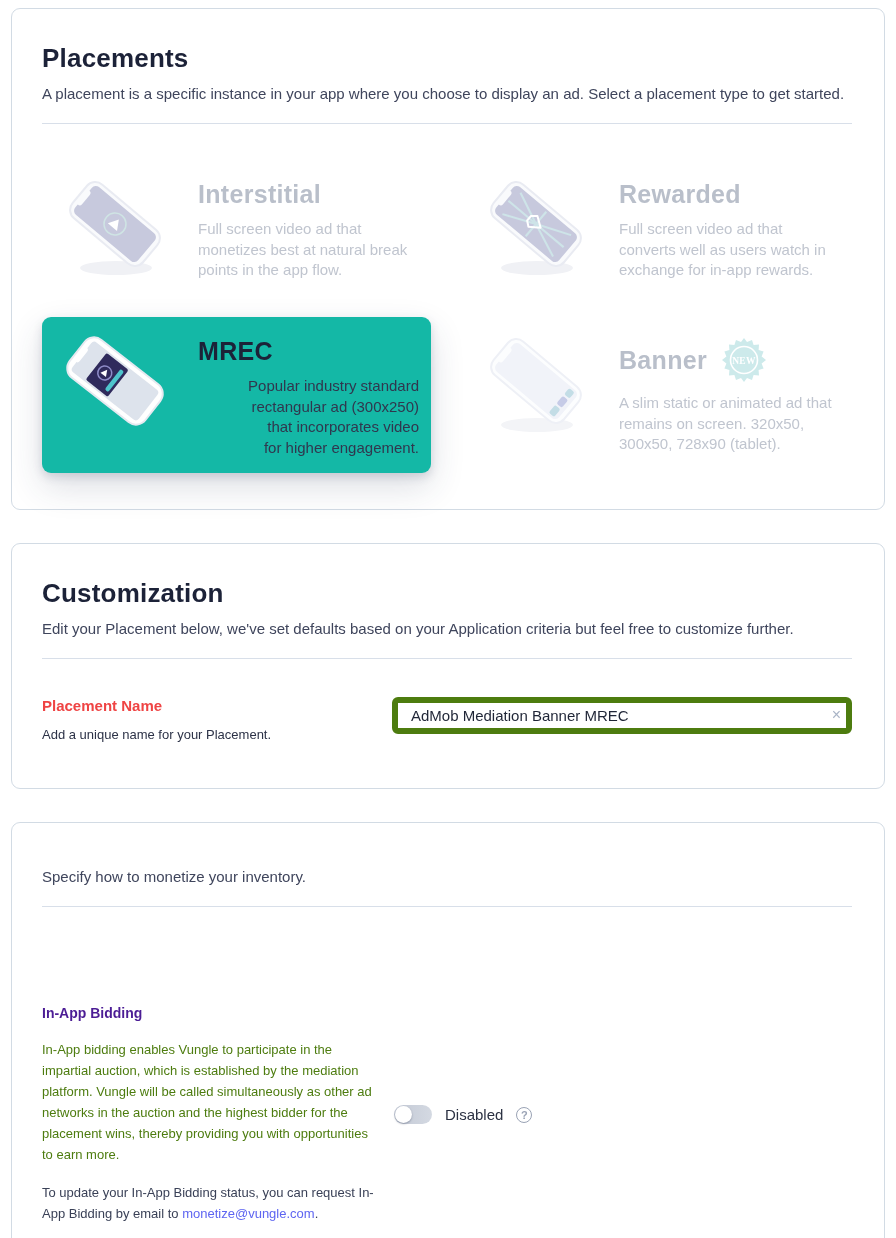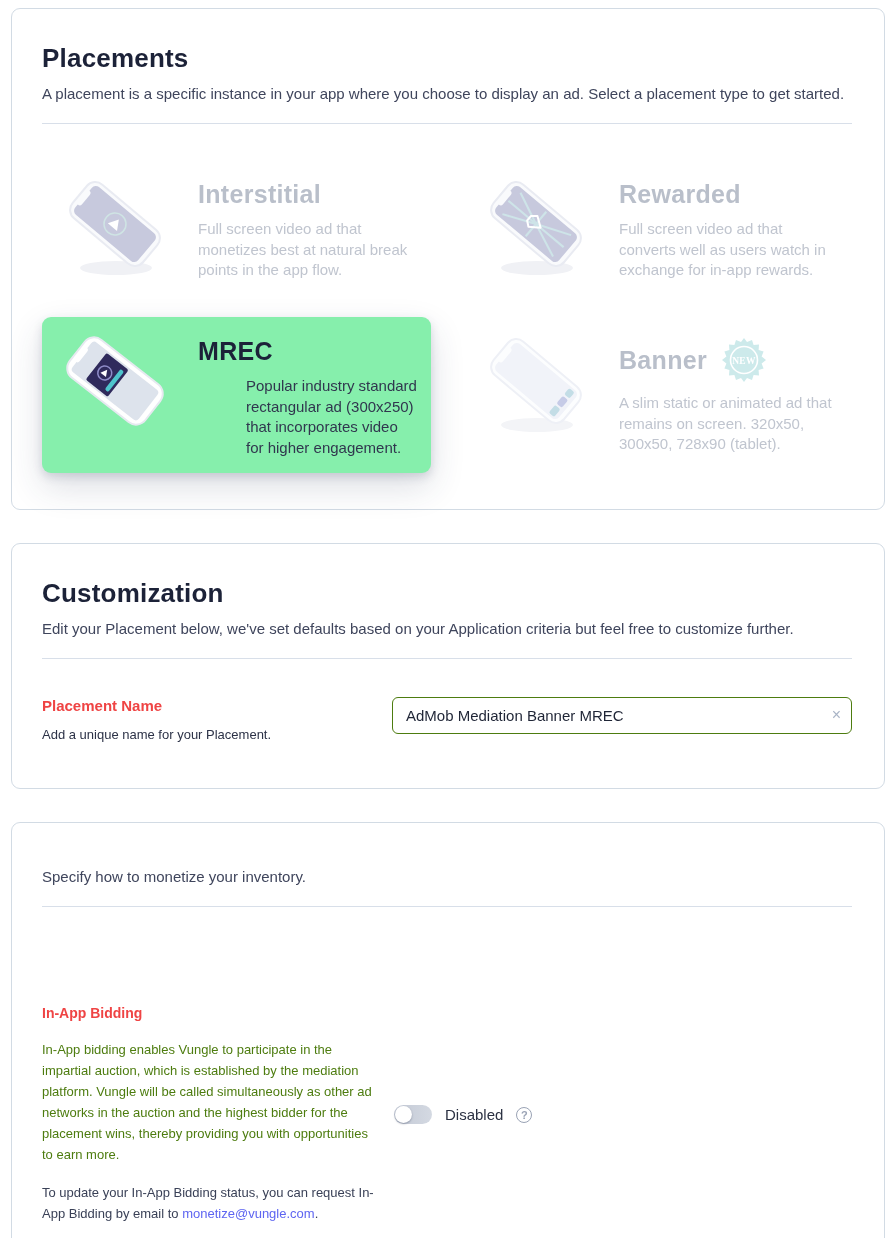--- a/index.html
+++ b/index.html
@@ -42,52 +42,53 @@
   .tile-icon { flex:0 0 122px; height:104px; position:relative; }
   .tile-body { flex:1; padding-top:6px; max-width:268px; }
   .tile-title {
     font-size:25px; font-weight:700; color:#b9bfca; letter-spacing:.3px;
     display:flex; align-items:center; gap:14px;
   }
   .tile-desc {
     margin-top:10px; font-size:15px; line-height:1.38; color:#c0c5cf;
   }
   .tile.selected {
-    background:#86efac;
+    background:#14b8a6;
     box-shadow:0 4px 10px rgba(45,55,90,.16), 0 14px 34px rgba(45,55,90,.16);
+    text-align:right;
   }
   .tile.selected .tile-title { color:#1c2238; }
   .tile.selected .tile-desc  { color:#30374e;margin-left:48px; }
 
   .new-badge {
     width:46px; height:46px; flex:0 0 46px; position:relative;
     display:inline-flex; align-items:center; justify-content:center;
   }
   .new-badge svg { position:absolute; inset:0; }
 
   
   .field-row { display:flex; margin-top:38px; padding-bottom:8px; }
   .field-left { flex:0 0 350px; }
   .field-label { font-size:15px; font-weight:700; color:#ef4444; }
   .field-help  { margin-top:13px; font-size:13px; color:#2c3247; }
   .input-wrap { position:relative; flex:1; }
   .text-input {
-    width:100%; height:37px; border:1px solid #4d7c0f; border-radius:6px;
+    width:100%; height:37px; border:6px solid #4d7c0f; border-radius:6px;
     padding:0 36px 0 13px; font-size:15px; color:#1f2536;
     font-family:"Liberation Sans", sans-serif; background:#fff; outline:none;
   }
   .clear-x {
     position:absolute; right:11px; top:8px; font-size:16px; color:#a9b4c6;
     cursor:pointer; line-height:20px;
   }
 
   
   .bidding-row { display:flex; margin-top:98px; }
   .bidding-left { flex:0 0 352px; }
-  .bidding-label { font-size:14px; font-weight:700; color:#ef4444; }
+  .bidding-label { font-size:14px; font-weight:700; color:#4c1d95; }
   .bidding-desc {
     margin-top:18px; font-size:13px; line-height:1.62; color:#4d7c0f;
     max-width:340px;
   }
   .bidding-note {
     margin-top:17px; font-size:13px; line-height:1.62; color:#3a4157;
     max-width:340px;
   }
   .bidding-note a { color:#5e65f1; text-decoration:none; }
   .bidding-right { display:flex; align-items:center; gap:13px; padding-top:0; }

